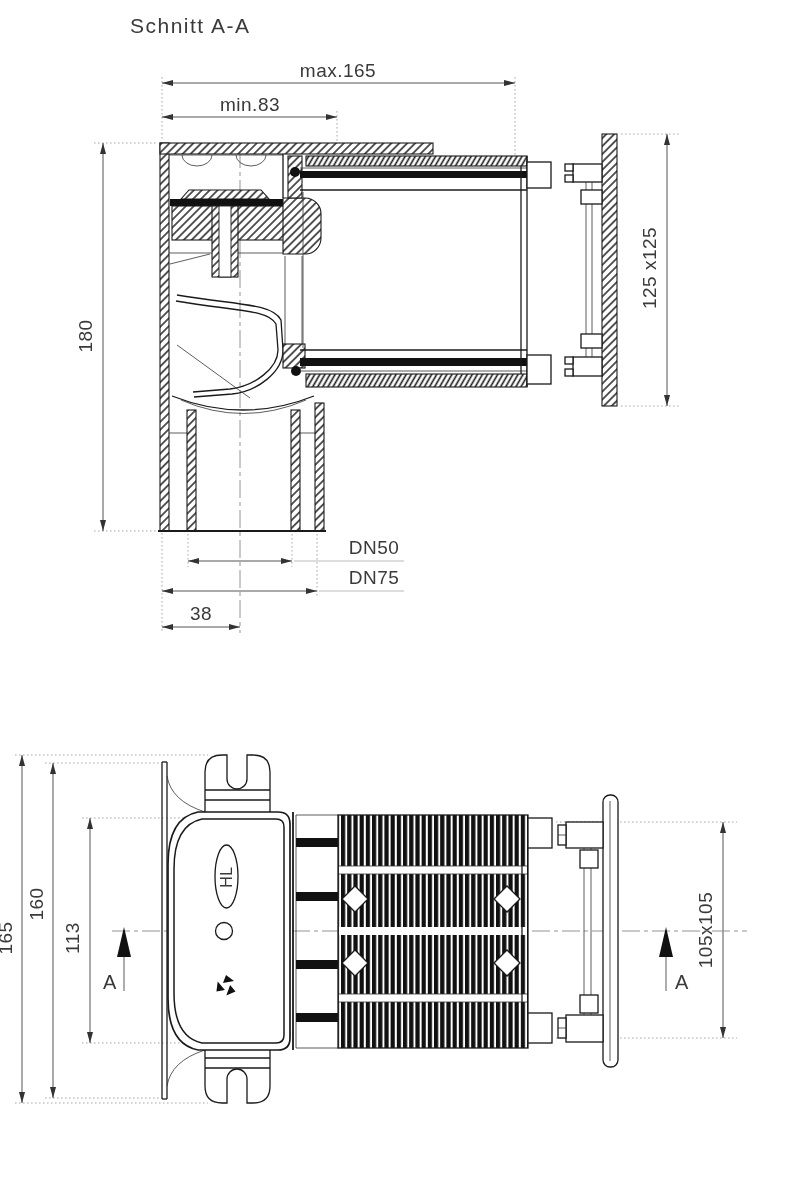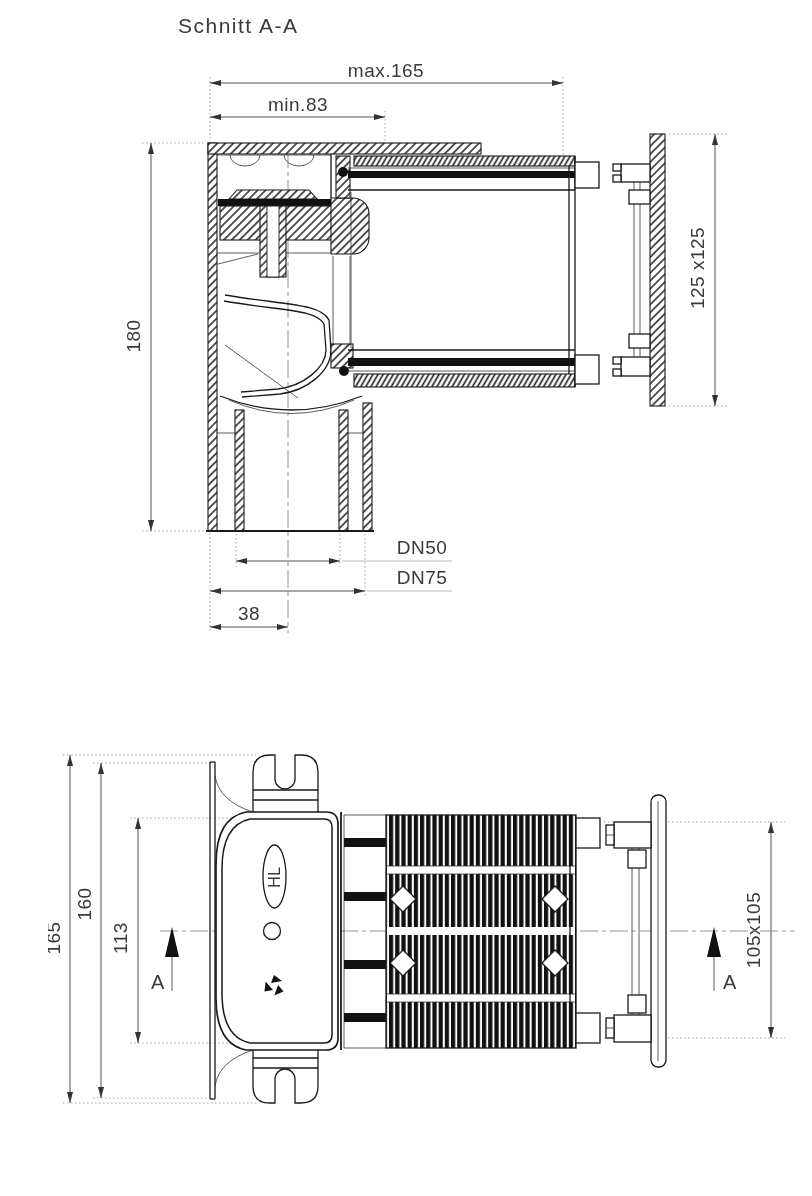--- a/index.html
+++ b/index.html
@@ -1,20 +1,20 @@
 <!DOCTYPE html>
 <html style="--c-line: #1a1a1a; --c-dim: #4a4a4a; --c-ext: #999999; --c-text: #3a3a3a; --c-dark: #111111; --c-bg: #ffffff;"><head>
 <meta charset="utf-8">
 <style>
   :root{
     --c-line:#1a1a1a; --c-dim:#4a4a4a; --c-ext:#999999; --c-text:#3a3a3a;
     --c-dark:#111111; --c-bg:#ffffff; --c-cl:#888888;
   }
   html,body{margin:0;padding:0;background:#fff;}
-  .stage{width:747px;height:1196px;background:var(--c-bg);position:relative;overflow:hidden;margin-left:48px;}
+  .stage{width:747px;height:1196px;background:var(--c-bg);position:relative;overflow:hidden;}
   svg text{font-family:"Liberation Sans",sans-serif;}
   .ln{stroke:var(--c-line);fill:none;stroke-width:1.3;}
   .ln2{stroke:var(--c-line);fill:none;stroke-width:1.8;}
   .lnt{stroke:#333;fill:none;stroke-width:0.8;}
   .lnf{stroke:var(--c-line);fill:#ffffff;stroke-width:1.3;}
   .hatch{fill:url(#hatch);stroke:var(--c-line);stroke-width:1.1;}
   .ribs{fill:url(#ribs);stroke:var(--c-line);stroke-width:1.1;}
   .vbars{fill:url(#vbars);stroke:var(--c-line);stroke-width:1.3;}
   .dark{fill:var(--c-dark);stroke:none;}
   .dim{stroke:var(--c-dim);fill:none;stroke-width:0.95;}

